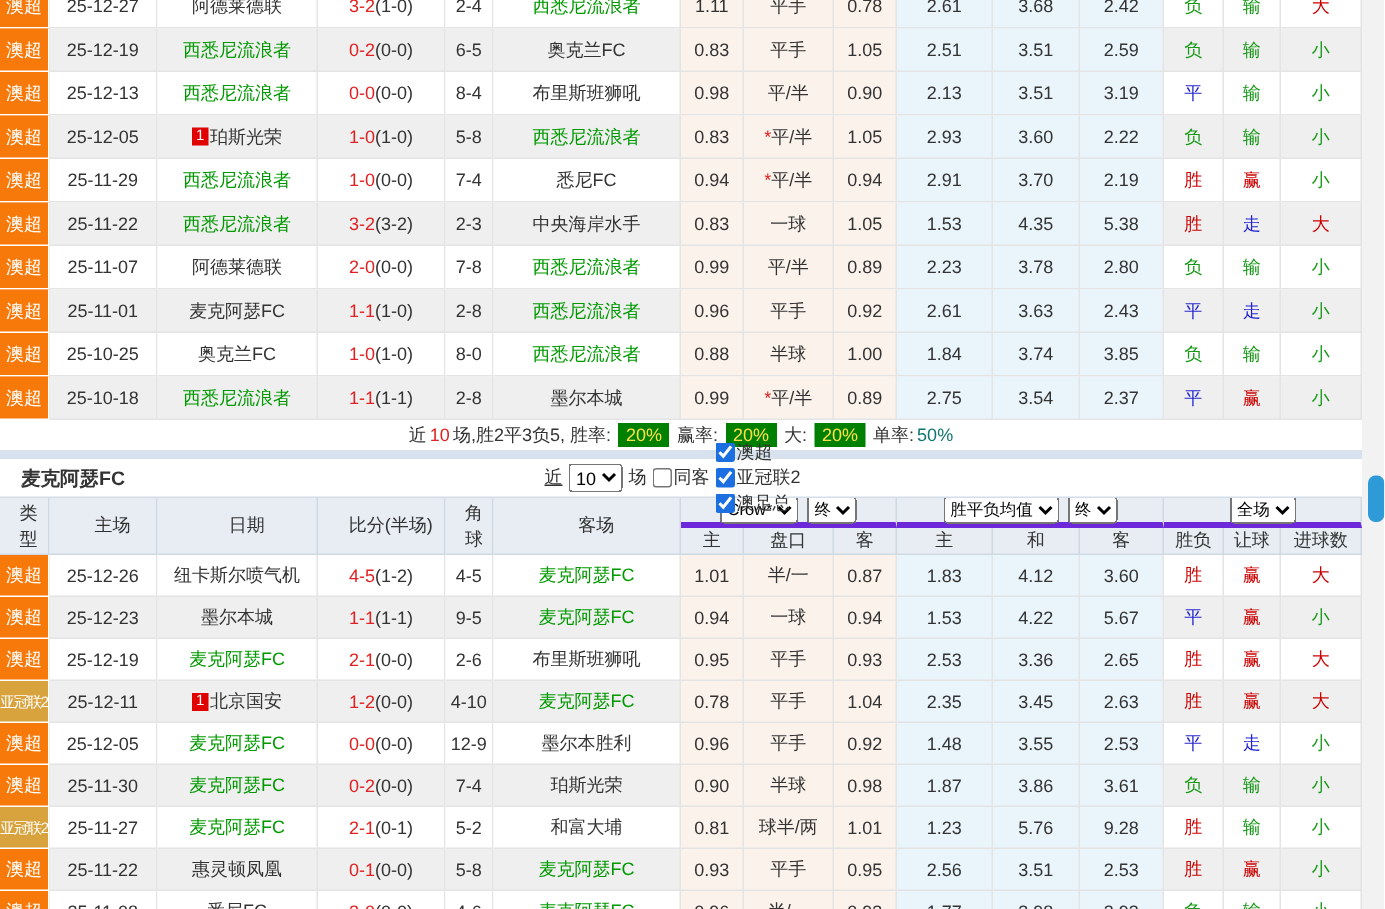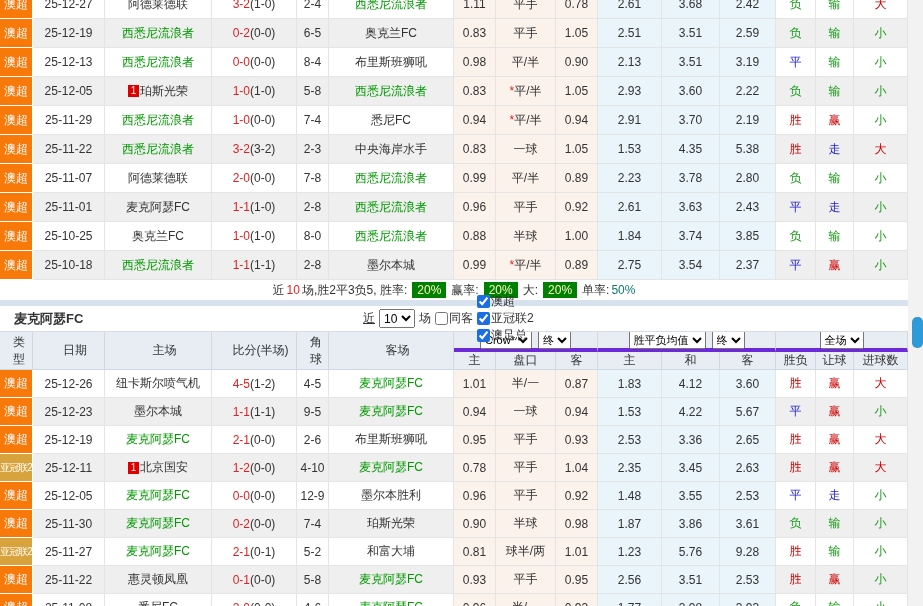--- a/index.html
+++ b/index.html
@@ -23,21 +23,21 @@
   .score-ft { color: #e02222; }
   .score-ht { color: #333; }
   .res-red   { color: #cc0000; }
   .res-blue  { color: #2424d0; }
   .res-green { color: #179917; }
   .star { color: #e02222; }
   .rank-badge { display: inline-block; background: #e00000; color: #fff; font-size: 10px; line-height: 12px; width: 11px; text-align: center; margin-right: 1px; }
 
   .summary { width: 908px; height: 20px; display: flex; align-items: center; justify-content: center; gap: 2px; background: #fff; }
   .summary .red { color: #e02222; }
-  .summary .pct { background: #008000; color: #fef9c3; padding: 0 5px; line-height: 16px; margin: 0 3px; }
+  .summary .pct { background: #008000; color: #fde047; padding: 0 5px; line-height: 16px; margin: 0 3px; }
   .summary .blue-txt { color: #0f766e; }
 
   .separator { width: 908px; height: 6px; background: #d8e2ee; }
 
   .title-row { width: 908px; height: 26px; background: #fff; display: flex; align-items: center; position: relative; border-bottom: 1px solid #d4dde8; }
   .title-row .title { font-weight: bold; font-size: 13px; color: #333; margin-left: 14px; }
   .filters { position: absolute; left: 363px; display: flex; align-items: center; gap: 4px; }
   .near-link { text-decoration: underline; cursor: pointer; }
   .filters select { font-size: 12px; height: 19px; font-family: "Liberation Sans", sans-serif; }
   .filters label { display: flex; align-items: center; gap: 1px; cursor: pointer; }
@@ -339,22 +339,22 @@
             <label>
               <input type="checkbox" checked="" style="">
               <span>澳足总</span>
             </label>
           </span>
       </div>
     </div>
 
     <div id="bottom-header" class="thead">
         <div class="th th-main">类型</div>
+        <div class="th th-main">主场</div>
         <div class="th th-main">日期</div>
-        <div class="th th-main">主场</div>
         <div class="th th-main">比分(半场)</div>
         <div class="th th-main">角球</div>
         <div class="th th-main">客场</div>
         <div class="th-group" style="grid-column: 7 / span 3;">
           <select><option>Crow*</option></select>
           <select><option>终</option></select>
         </div>
         <div class="th-group" style="grid-column: 10 / span 3;">
           <select><option>胜平负均值</option></select>
           <select><option>终</option></select>

